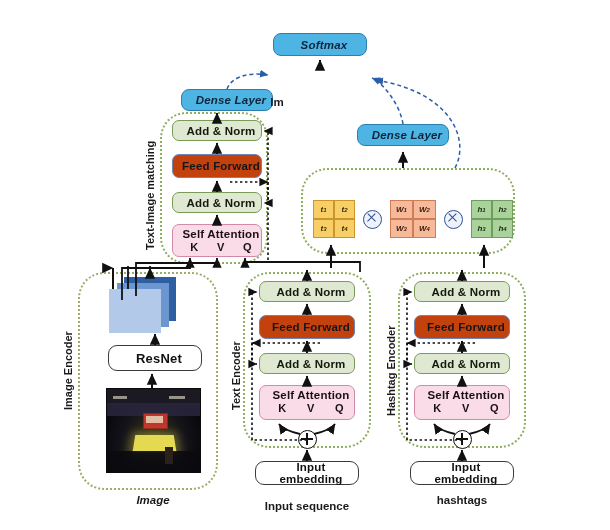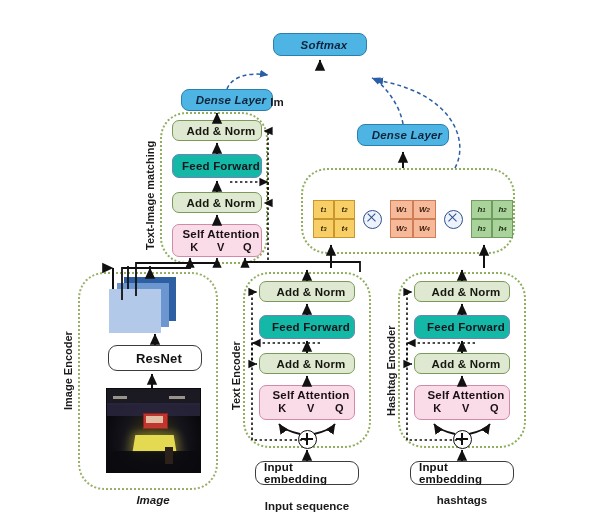--- a/index.html
+++ b/index.html
@@ -1,25 +1,25 @@
 <!DOCTYPE html>
 <html><head>
 <meta charset="utf-8">
 <style>
   html,body{margin:0;padding:0;background:#ffffff;}
   body{width:610px;height:530px;position:relative;overflow:hidden;
        font-family:"Liberation Sans","DejaVu Sans",sans-serif;color:#1a1a1a;}
   #stage{position:absolute;left:0;top:0;width:610px;height:530px;}
 
   .box{position:absolute;box-sizing:border-box;display:flex;align-items:center;
-       justify-content:center;text-align:left;border-radius:7px;
+       justify-content:center;text-align:center;border-radius:7px;
        font-weight:bold;letter-spacing:.2px;padding-left:8px;}
 
   .b-addnorm{background:#dfe9d1;border:1.3px solid #7a9a59;color:#16180f;font-size:11.5px;}
-  .b-ff{background:#14b8a6;border:1.3px solid #6d86b5;color:#14161c;font-size:11.5px;}
+  .b-ff{background:#c2410c;border:1.3px solid #6d86b5;color:#14161c;font-size:11.5px;}
   .b-sa{background:#fadbe8;border:1.3px solid #d28aa8;color:#1a1014;font-size:11.5px;
         flex-direction:column;justify-content:flex-start;padding-top:3px;gap:1px;}
   .b-sa .kvq{display:flex;width:100%;justify-content:space-around;font-size:11px;}
   .b-dense{background:#4db4e4;border:1.3px solid #2a7fae;color:#10243a;
            font-style:italic;font-size:11.5px;border-radius:8px;}
   .b-white{background:#ffffff;border:1.3px solid #3b3b3b;color:#111;font-size:11.5px;
            border-radius:9px;}
 
   .grp{position:absolute;box-sizing:border-box;border:2px dotted #8fae5e;border-radius:26px;}
   .grp-img{border-color:#9ab06a;}

